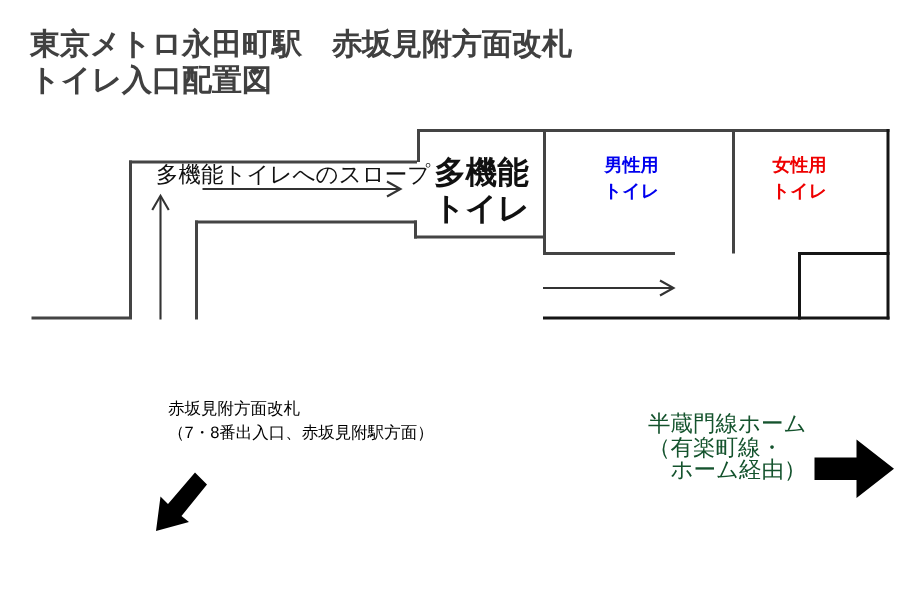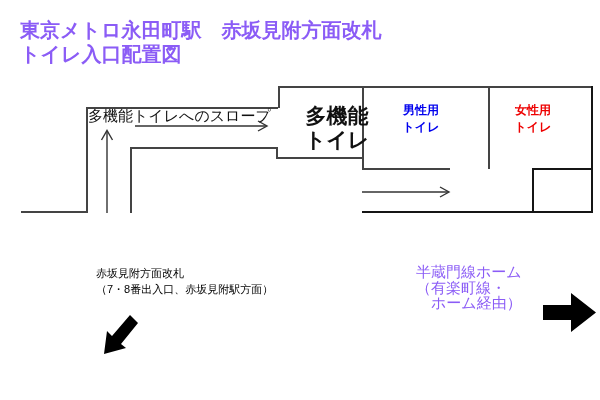--- a/index.html
+++ b/index.html
@@ -2,34 +2,34 @@
 <html><head>
 <meta charset="utf-8">
 <style>
   html,body{margin:0;padding:0;background:#fff;}
   .stage{
     position:relative;width:600px;height:400px;background:#fff;overflow:hidden;
     font-family:"Liberation Sans","DejaVu Sans",sans-serif;color:#111;
   }
   .title{
     position:absolute;left:20px;top:18px;margin:0;
-    font-size:20px;line-height:24px;font-weight:bold;color:#8b5cf6;
+    font-size:20px;line-height:24px;font-weight:bold;color:#404040;
   }
   .title span{display:block;}
   .wall{position:absolute;background:#444;}
   .wall.dark{background:#151515;}
-  .lbl{position:absolute;white-space:nowrap;}
+  .lbl{position:absolute;white-space:nowrap;margin-left:16px;}
   .slope-mf{left:88px;top:107px;font-size:15px;color:#111;}
   .room-lbl{position:absolute;text-align:center;font-weight:bold;}
-  .room-lbl.mf{left:294px;top:104px;width:86px;font-size:21px;line-height:24px;}
+  .room-lbl.mf{left:278px;top:104px;width:86px;font-size:21px;line-height:24px;}
   .room-lbl.mens{left:362px;top:102px;width:118px;font-size:12px;line-height:17px;}
   .room-lbl.womens{left:488px;top:102px;width:90px;font-size:12px;line-height:17px;}
   .slope-mw{left:233px;top:174px;font-size:13px;line-height:14px;}
   .gate{left:96px;top:265px;font-size:11px;line-height:16px;color:#000;}
-  .platform{left:416px;top:265px;font-size:15px;line-height:15.5px;color:#8b5cf6;font-family:Liberation Serif, serif;}
+  .platform{left:416px;top:275px;font-size:15px;line-height:15.5px;color:#14532d;}
   .overlay{position:absolute;left:0;top:0;}
   .thin-arrow{stroke:#333;stroke-width:1.4;fill:none;}
   .bold-arrow{fill:#000;stroke:none;}
 </style>
 </head>
 <body>
 
 <div class="stage">
 
   <h1 class="title">

